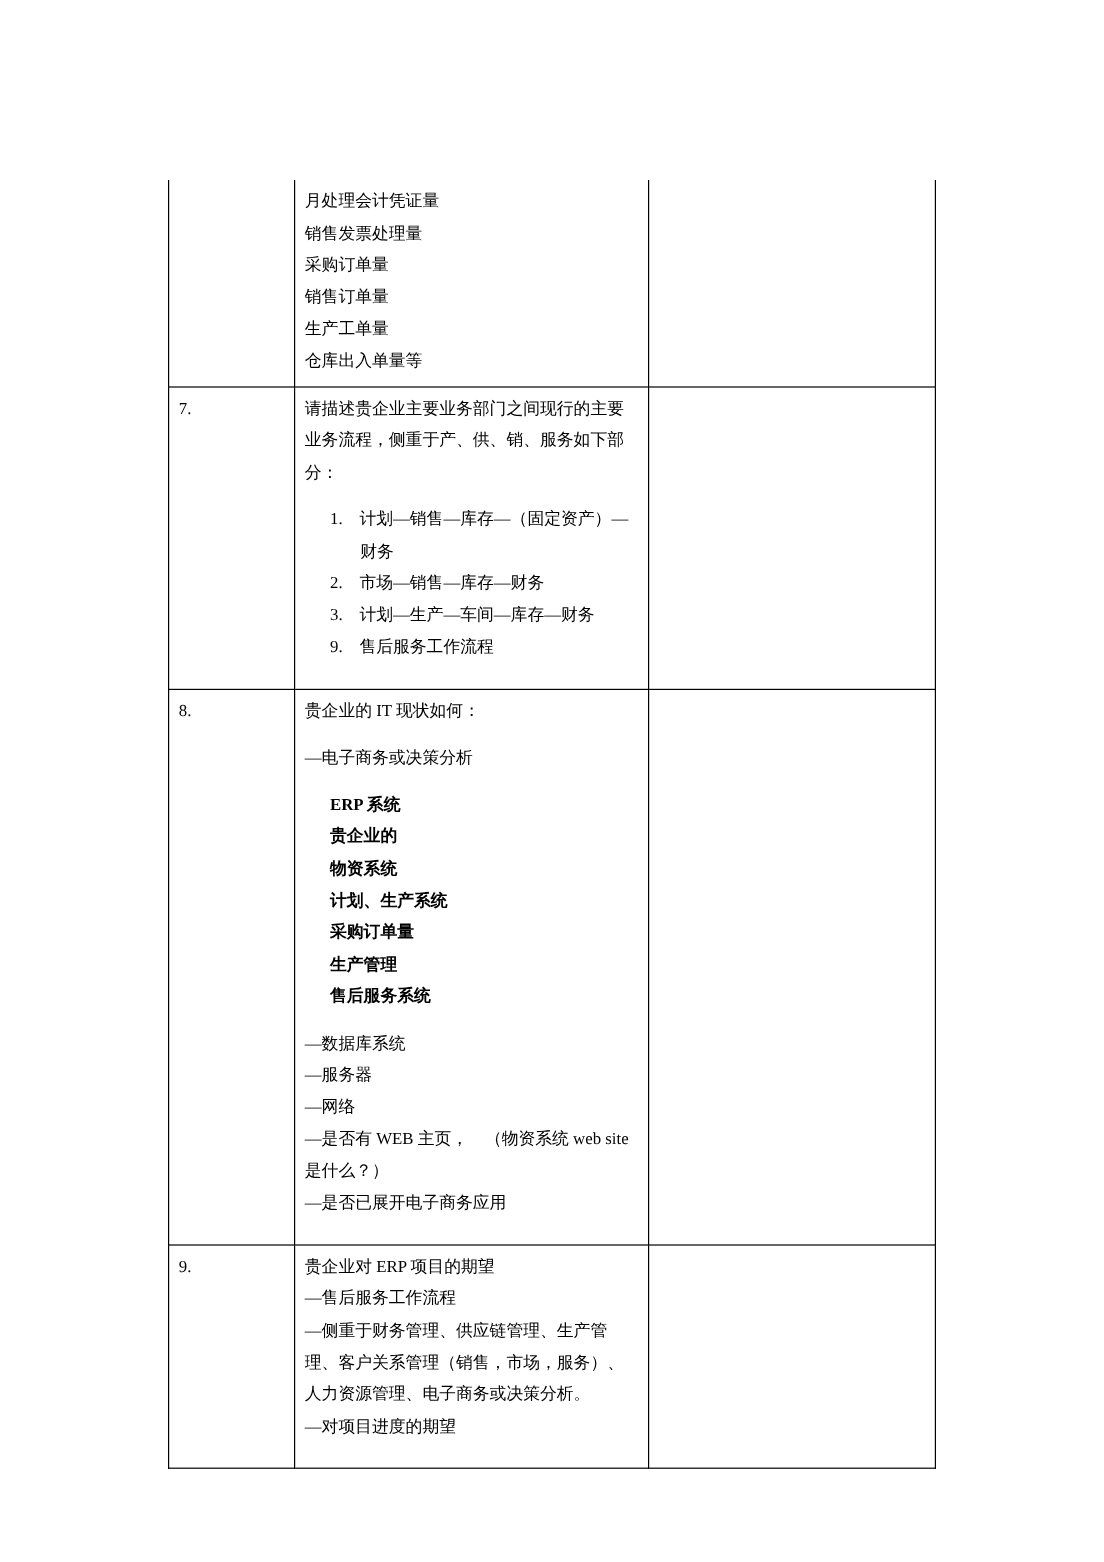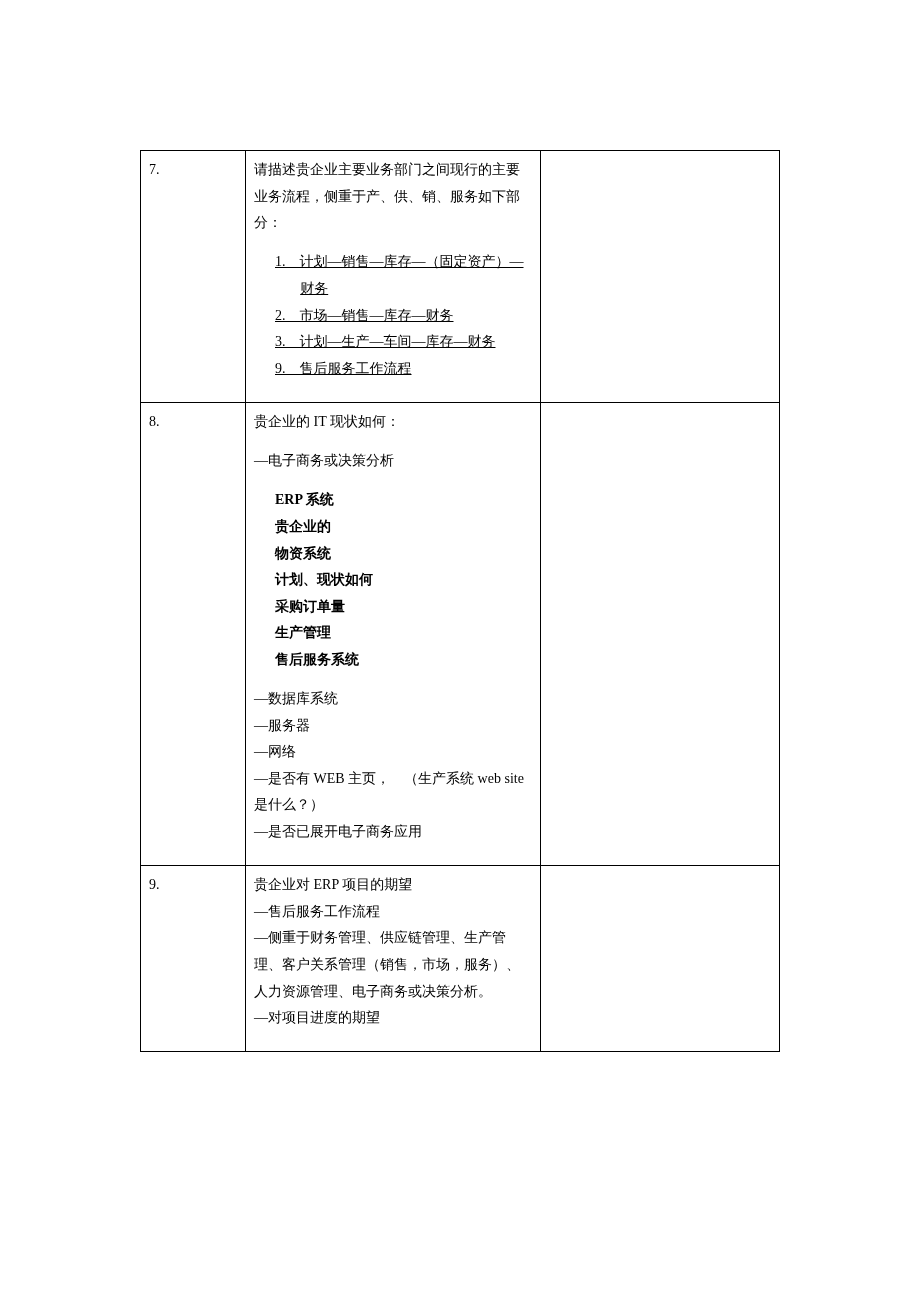--- a/index.html
+++ b/index.html
@@ -34,30 +34,41 @@
     .row6 td.num, .row6 td.desc, .row6 td.ans { border-top: none; }
     .indent { padding-left: 1.5em; display: block; font-weight: bold; }
     ol.proc {
       list-style: none;
       padding-left: 1.5em;
     }
     ol.proc li {
       text-indent: -1.8em;
       padding-left: 1.8em;
       margin-bottom: 0;
-      text-decoration: underline;
     }
     .spacer { height: 0.9em; }
     .bottom-space { padding-bottom: 1.4em; }
   </style>
 </head>
 <body>
 
 <table>
   <tbody>
+      <tr class="row6">
+    <td class="num"></td>
+    <td class="desc">
+      <span>月处理会计凭证量</span><br>
+      <span>销售发票处理量</span><br>
+      <span>采购订单量</span><br>
+      <span>销售订单量</span><br>
+      <span>生产工单量</span><br>
+      <span>仓库出入单量等</span>
+    </td>
+    <td class="ans"></td>
+  </tr>
 
   <tr>
     <td class="num">7.</td>
     <td class="desc bottom-space">
       <span>请描述贵企业主要业务部门之间现行的主要业务流程，侧重于产、供、销、服务如下部分：</span>
       <div class="spacer"></div>
       <ol class="proc">
         <li>1.　计划—销售—库存—（固定资产）—财务</li>
         <li>2.　市场—销售—库存—财务</li>
         <li>3.　计划—生产—车间—库存—财务</li>
@@ -70,29 +81,29 @@
   <tr>
     <td class="num">8.</td>
     <td class="desc bottom-space">
       <span>贵企业的 IT 现状如何：</span>
       <div class="spacer"></div>
       <span>—电子商务或决策分析</span>
       <div class="spacer"></div>
       <span class="indent">ERP 系统</span>
       <span class="indent">贵企业的</span>
       <span class="indent">物资系统</span>
-      <span class="indent">计划、现状如何</span>
+      <span class="indent">计划、生产系统</span>
       <span class="indent">采购订单量</span>
       <span class="indent">生产管理</span>
       <span class="indent">售后服务系统</span>
       <div class="spacer"></div>
       <span>—数据库系统</span><br>
       <span>—服务器</span><br>
       <span>—网络</span><br>
-      <span>—是否有 WEB 主页，　（生产系统 web site 是什么？）</span><br>
+      <span>—是否有 WEB 主页，　（物资系统 web site 是什么？）</span><br>
       <span>—是否已展开电子商务应用</span>
     </td>
     <td class="ans"></td>
   </tr>
 
   <tr>
     <td class="num">9.</td>
     <td class="desc bottom-space">
       <span>贵企业对 ERP 项目的期望</span><br>
       <span>—售后服务工作流程</span><br>

